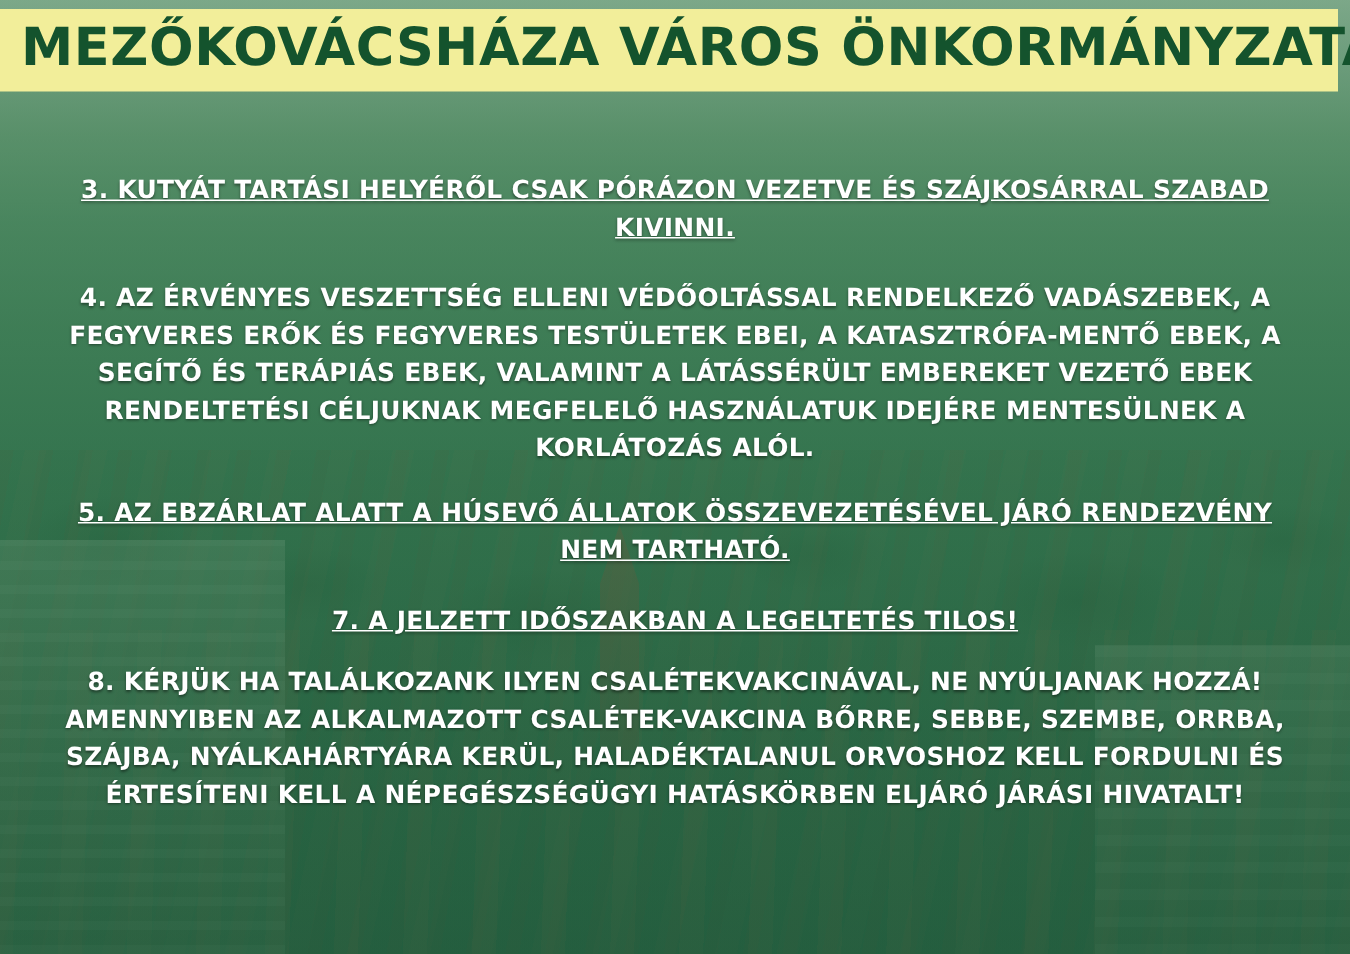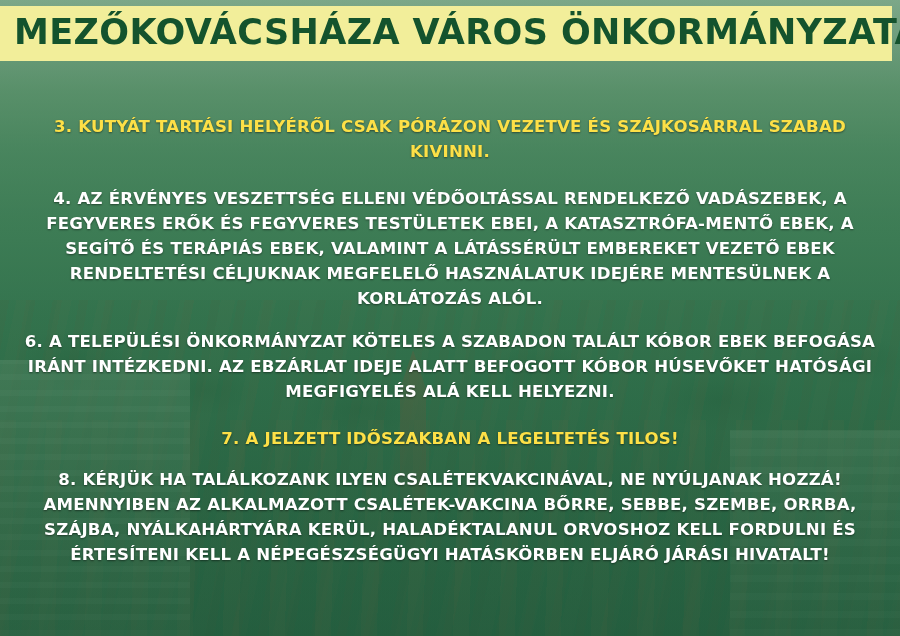--- a/index.html
+++ b/index.html
@@ -144,21 +144,21 @@
     text-align: center;
     font-weight: 700;
     font-size: 16.6px;
     line-height: 25px;
     letter-spacing: .2px;
     text-transform: uppercase;
     margin: 0 0 18px 0;
     text-shadow: 0 1px 2px rgba(0,0,0,.45);
   }
   .para.white { color: #ffffff; }
-  .para.yellow { color: #fde047; }
+  .para.yellow { color: #ffffff; text-decoration: underline; }
   .para.narrow { padding: 0 22px; }
   .para.p3  { margin-bottom: 22px; }
   .para.p4  { }
   .para.p5  { margin-bottom: 22px; }
   .para.p6  { margin-bottom: 22px; }
   .para.p7  { margin-bottom: 16px; }
   .para.p8  { margin-bottom: 0; }
 </style>
 </head>
 <body>
@@ -175,18 +175,18 @@
   </div>
   <div class="bg-wash"></div>
 
   <div class="title-banner">
     <div class="title-line">MEZŐKOVÁCSHÁZA VÁROS ÖNKORMÁNYZATÁNAK</div>
   </div>
 
   <div class="content">
     <p class="para yellow p3">3. KUTYÁT TARTÁSI HELYÉRŐL CSAK PÓRÁZON VEZETVE ÉS SZÁJKOSÁRRAL SZABAD KIVINNI.</p>
     <p class="para white p4">4. AZ ÉRVÉNYES VESZETTSÉG ELLENI VÉDŐOLTÁSSAL RENDELKEZŐ VADÁSZEBEK, A FEGYVERES ERŐK ÉS FEGYVERES TESTÜLETEK EBEI, A KATASZTRÓFA-MENTŐ EBEK, A SEGÍTŐ ÉS TERÁPIÁS EBEK, VALAMINT A LÁTÁSSÉRÜLT EMBEREKET VEZETŐ EBEK RENDELTETÉSI CÉLJUKNAK MEGFELELŐ HASZNÁLATUK IDEJÉRE MENTESÜLNEK A KORLÁTOZÁS ALÓL.</p>
-    <p class="para white p6">6. A TELEPÜLÉSI ÖNKORMÁNYZAT KÖTELES A SZABADON TALÁLT KÓBOR EBEK BEFOGÁSA IRÁNT INTÉZKEDNI. AZ EBZÁRLAT IDEJE ALATT BEFOGOTT KÓBOR HÚSEVŐKET HATÓSÁGI MEGFIGYELÉS ALÁ KELL HELYEZNI.</p>
+    <p class="para yellow p5 narrow">5. AZ EBZÁRLAT ALATT A HÚSEVŐ ÁLLATOK ÖSSZEVEZETÉSÉVEL JÁRÓ RENDEZVÉNY NEM TARTHATÓ.</p>
     <p class="para yellow p7">7. A JELZETT IDŐSZAKBAN A LEGELTETÉS TILOS!</p>
     <p class="para white p8">8. KÉRJÜK HA TALÁLKOZANK ILYEN CSALÉTEKVAKCINÁVAL, NE NYÚLJANAK HOZZÁ! AMENNYIBEN AZ ALKALMAZOTT CSALÉTEK-VAKCINA BŐRRE, SEBBE, SZEMBE, ORRBA, SZÁJBA, NYÁLKAHÁRTYÁRA KERÜL, HALADÉKTALANUL ORVOSHOZ KELL FORDULNI ÉS ÉRTESÍTENI KELL A NÉPEGÉSZSÉGÜGYI HATÁSKÖRBEN ELJÁRÓ JÁRÁSI HIVATALT!</p>
   </div>
 
 </div>
 
 </body></html>

